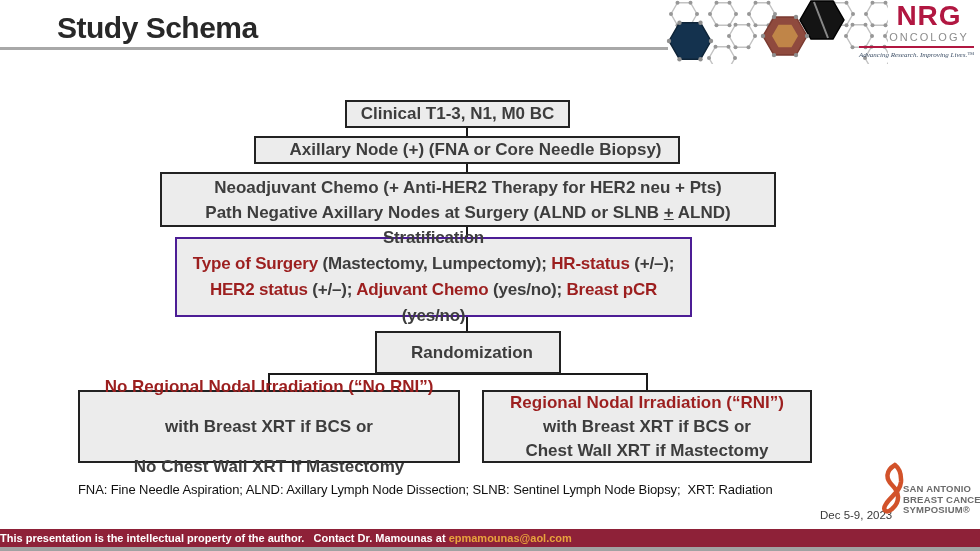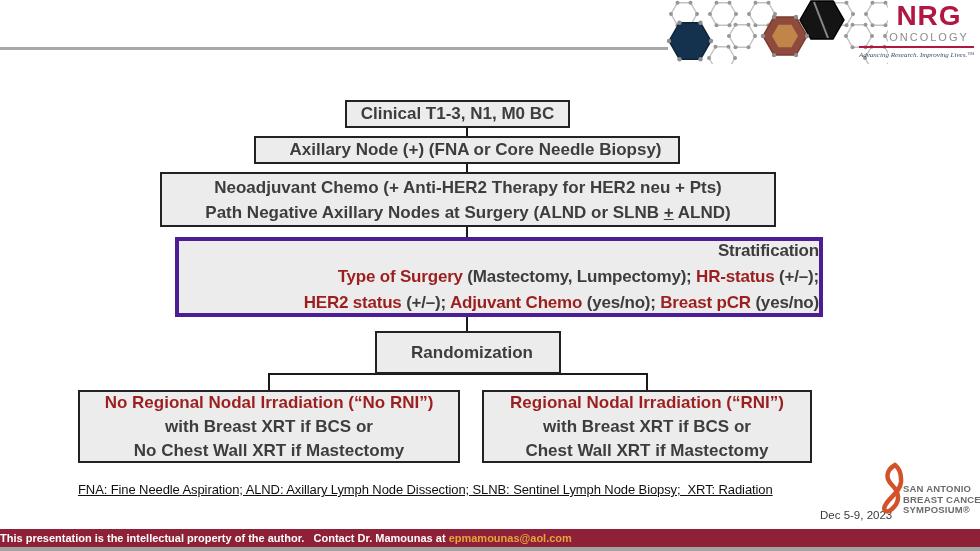--- a/index.html
+++ b/index.html
@@ -23,46 +23,47 @@
   
   .connectors{position:absolute;left:0;top:0;width:980px;height:551px;pointer-events:none;}
   .fbox{position:absolute;background:var(--box-fill);border:2px solid #222222;
         display:flex;flex-direction:column;justify-content:center;text-align:center;
         font-weight:bold;font-size:17px;color:#3d3d3d;box-sizing:border-box;}
   .fbox .red{color:var(--accent-red);}
   .fbox .upm{text-decoration:underline;}
   #box-clinical   {left:345px;top:100px;width:225px;height:28px;}
   #box-axillary   {left:254px;top:136px;width:426px;height:28px;padding-left:17px;}
   #box-neoadjuvant{left:160px;top:172px;width:616px;height:55px;line-height:25px;}
-  #box-strat      {left:175px;top:237px;width:648px;height:80px;line-height:26px;
-                   border:4px solid #4c1d95;letter-spacing:-0.2px;align-items:flex-end;}
+  #box-strat      {left:175px;top:237px;width:517px;height:80px;line-height:26px;
+                   border:2px solid #4c1d95;letter-spacing:-0.2px;}
   #box-rand       {left:375px;top:331px;width:186px;height:43px;padding-left:8px;}
-  #box-norni      {left:78px; top:390px;width:382px;height:73px;line-height:24px;}
+  #box-norni      {left:78px; top:390px;width:382px;height:73px;line-height:24px;gap:16px;}
   #box-rni        {left:482px;top:390px;width:330px;height:73px;line-height:24px;}
 
   
   .footnote{position:absolute;left:78px;top:482px;font-size:13px;color:#101010;
-            white-space:pre-wrap;letter-spacing:-0.1px;text-decoration:underline;}
+            white-space:pre-wrap;letter-spacing:-0.1px;}
   .slide-date{position:absolute;left:820px;top:509px;font-size:11.5px;color:#3a3a3a;}
   .sabcs{position:absolute;left:878px;top:462px;width:100px;height:62px;}
   .sabcs-ribbon{position:absolute;left:0;top:0;}
   .sabcs-text{position:absolute;left:25px;top:22px;font-size:9.5px;font-weight:bold;
               color:#6b6b6b;line-height:10.5px;letter-spacing:0.2px;white-space:nowrap;}
   .footer-bar{position:absolute;left:0;top:529px;width:980px;height:18px;
               background:var(--footer-bar);display:flex;align-items:center;
               justify-content:flex-start;font-size:11px;font-weight:bold;color:#ffffff;
               white-space:pre-wrap;}
   .footer-bar .email{color:var(--email-link);}
   .bottom-strip{position:absolute;left:0;top:547px;width:980px;height:4px;background:#a2a2a2;}
 </style>
 </head>
 <body>
 
 <div class="slide">
 
+  <div class="slide-title">Study Schema</div>
   <div class="header-rule"></div>
 
   <svg id="molecule-svg" class="molecule" viewBox="0 0 250 64">
       <polygon points="59.0,14.0 52.5,25.3 39.5,25.3 33.0,14.0 39.5,2.7 52.5,2.7" fill="none" stroke="#c2c2c2" stroke-width="1.4"></polygon>
       <circle cx="59.0" cy="14.0" r="2" fill="#979797"></circle>
       <circle cx="52.5" cy="25.3" r="2" fill="#979797"></circle>
       <circle cx="39.5" cy="25.3" r="2" fill="#979797"></circle>
       <circle cx="33.0" cy="14.0" r="2" fill="#979797"></circle>
       <circle cx="39.5" cy="2.7" r="2" fill="#979797"></circle>
       <circle cx="52.5" cy="2.7" r="2" fill="#979797"></circle>

